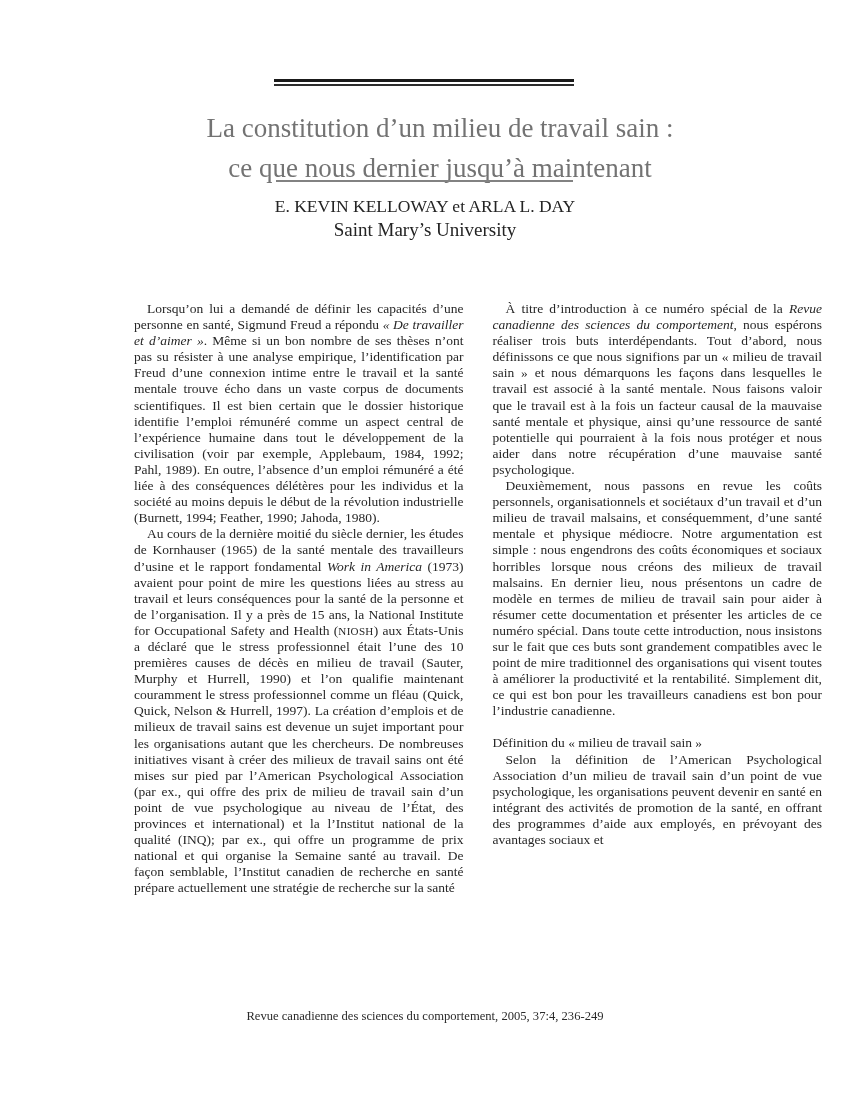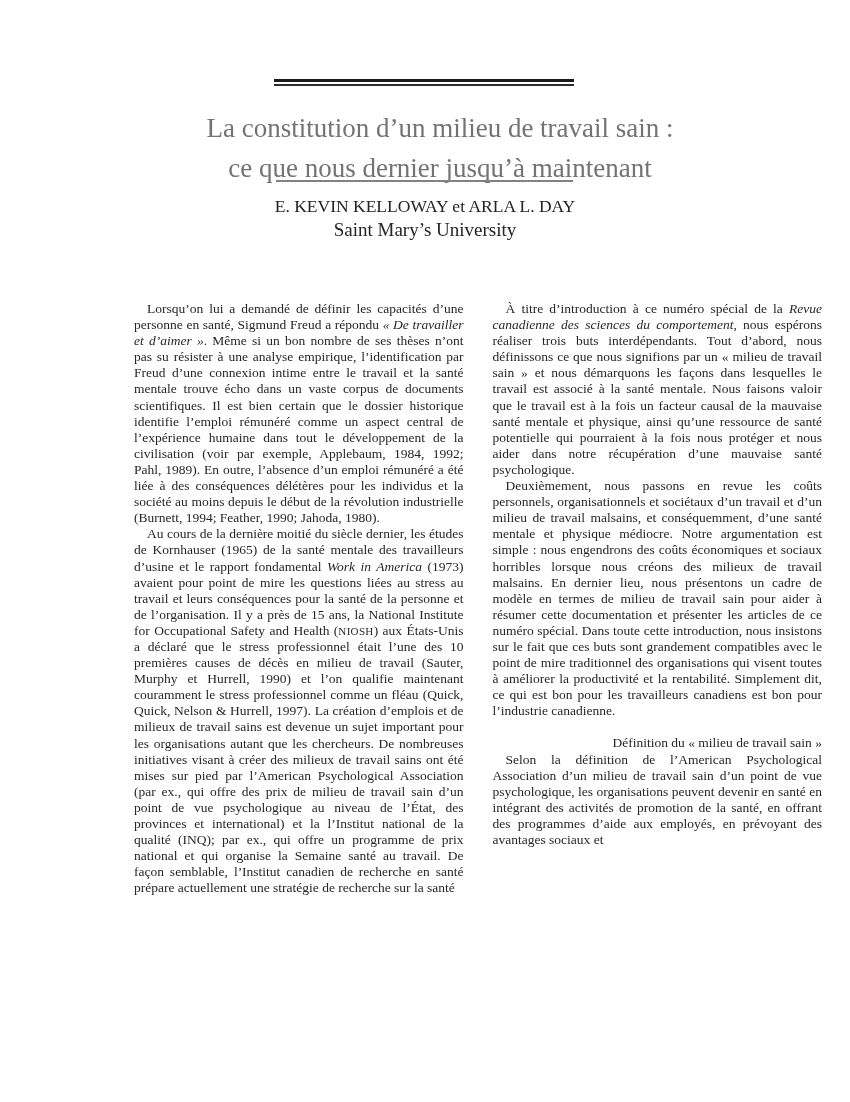--- a/index.html
+++ b/index.html
@@ -73,21 +73,21 @@
     width: 336px;
     font-size: 13.5px;
     line-height: 16.1px;
     text-align: justify;
     hyphens: auto;
     color: #262626;
   }
   .column p { margin: 0; }
   .column p.indent { text-indent: 13px; }
   .column p.heading {
-    text-align: right;
+    text-align: left;
     text-indent: 0;
     margin-top: 16px;
   }
   .italic { font-style: italic; }
   .smallcaps { font-size: 0.82em; letter-spacing: 0.3px; font-family: Liberation Serif, serif; }
   .footer-citation {
     position: absolute;
     top: 1009px;
     left: 0;
     width: 100%;
@@ -119,14 +119,15 @@
         <p class="indent"><span>Au cours de la dernière moitié du siècle dernier, les études de Kornhauser (1965) de la santé mentale des travailleurs d’usine et le rapport fondamental </span><span class="italic">Work in America</span><span> (1973) avaient pour point de mire les questions liées au stress au travail et leurs conséquences pour la santé de la personne et de l’organisation. Il y a près de 15 ans, la National Institute for Occupational Safety and Health (</span><span class="smallcaps">NIOSH</span><span>) aux États-Unis a déclaré que le stress professionnel était l’une des 10 premières causes de décès en milieu de travail (Sauter, Murphy et Hurrell, 1990) et l’on qualifie maintenant couramment le stress professionnel comme un fléau (Quick, Quick, Nelson &amp; Hurrell, 1997). La création d’emplois et de milieux de travail sains est devenue un sujet important pour les organisations autant que les chercheurs. De nombreuses initiatives visant à créer des milieux de travail sains ont été mises sur pied par l’American Psychological Association (par ex., qui offre des prix de milieu de travail sain d’un point de vue psychologique au niveau de l’État, des provinces et international) et la l’Institut national de la qualité (INQ); par ex., qui offre un programme de prix national et qui organise la Semaine santé au travail. De façon semblable, l’Institut canadien de recherche en santé prépare actuellement une stratégie de recherche sur la santé</span></p>
       </div>
     <div class="column">
         <p class="indent"><span>À titre d’introduction à ce numéro spécial de la </span><span class="italic">Revue canadienne des sciences du comportement</span><span>, nous espérons réaliser trois buts interdépendants. Tout d’abord, nous définissons ce que nous signifions par un « milieu de travail sain » et nous démarquons les façons dans lesquelles le travail est associé à la santé mentale. Nous faisons valoir que le travail est à la fois un facteur causal de la mauvaise santé mentale et physique, ainsi qu’une ressource de santé potentielle qui pourraient à la fois nous protéger et nous aider dans notre récupération d’une mauvaise santé psychologique.</span></p>
         <p class="indent"><span>Deuxièmement, nous passons en revue les coûts personnels, organisationnels et sociétaux d’un travail et d’un milieu de travail malsains, et conséquemment, d’une santé mentale et physique médiocre. Notre argumentation est simple : nous engendrons des coûts économiques et sociaux horribles lorsque nous créons des milieux de travail malsains. En dernier lieu, nous présentons un cadre de modèle en termes de milieu de travail sain pour aider à résumer cette documentation et présenter les articles de ce numéro spécial. Dans toute cette introduction, nous insistons sur le fait que ces buts sont grandement compatibles avec le point de mire traditionnel des organisations qui visent toutes à améliorer la productivité et la rentabilité. Simplement dit, ce qui est bon pour les travailleurs canadiens est bon pour l’industrie canadienne.</span></p>
         <p class="heading"><span>Définition du « milieu de travail sain »</span></p>
         <p class="indent"><span>Selon la définition de l’American Psychological Association d’un milieu de travail sain d’un point de vue psychologique, les organisations peuvent devenir en santé en intégrant des activités de promotion de la santé, en offrant des programmes d’aide aux employés, en prévoyant des avantages sociaux et</span></p>
       </div>
   </div>
 
+  <div class="footer-citation">Revue canadienne des sciences du comportement, 2005, 37:4, 236-249</div>
 
 </div>
 
 </body></html>

